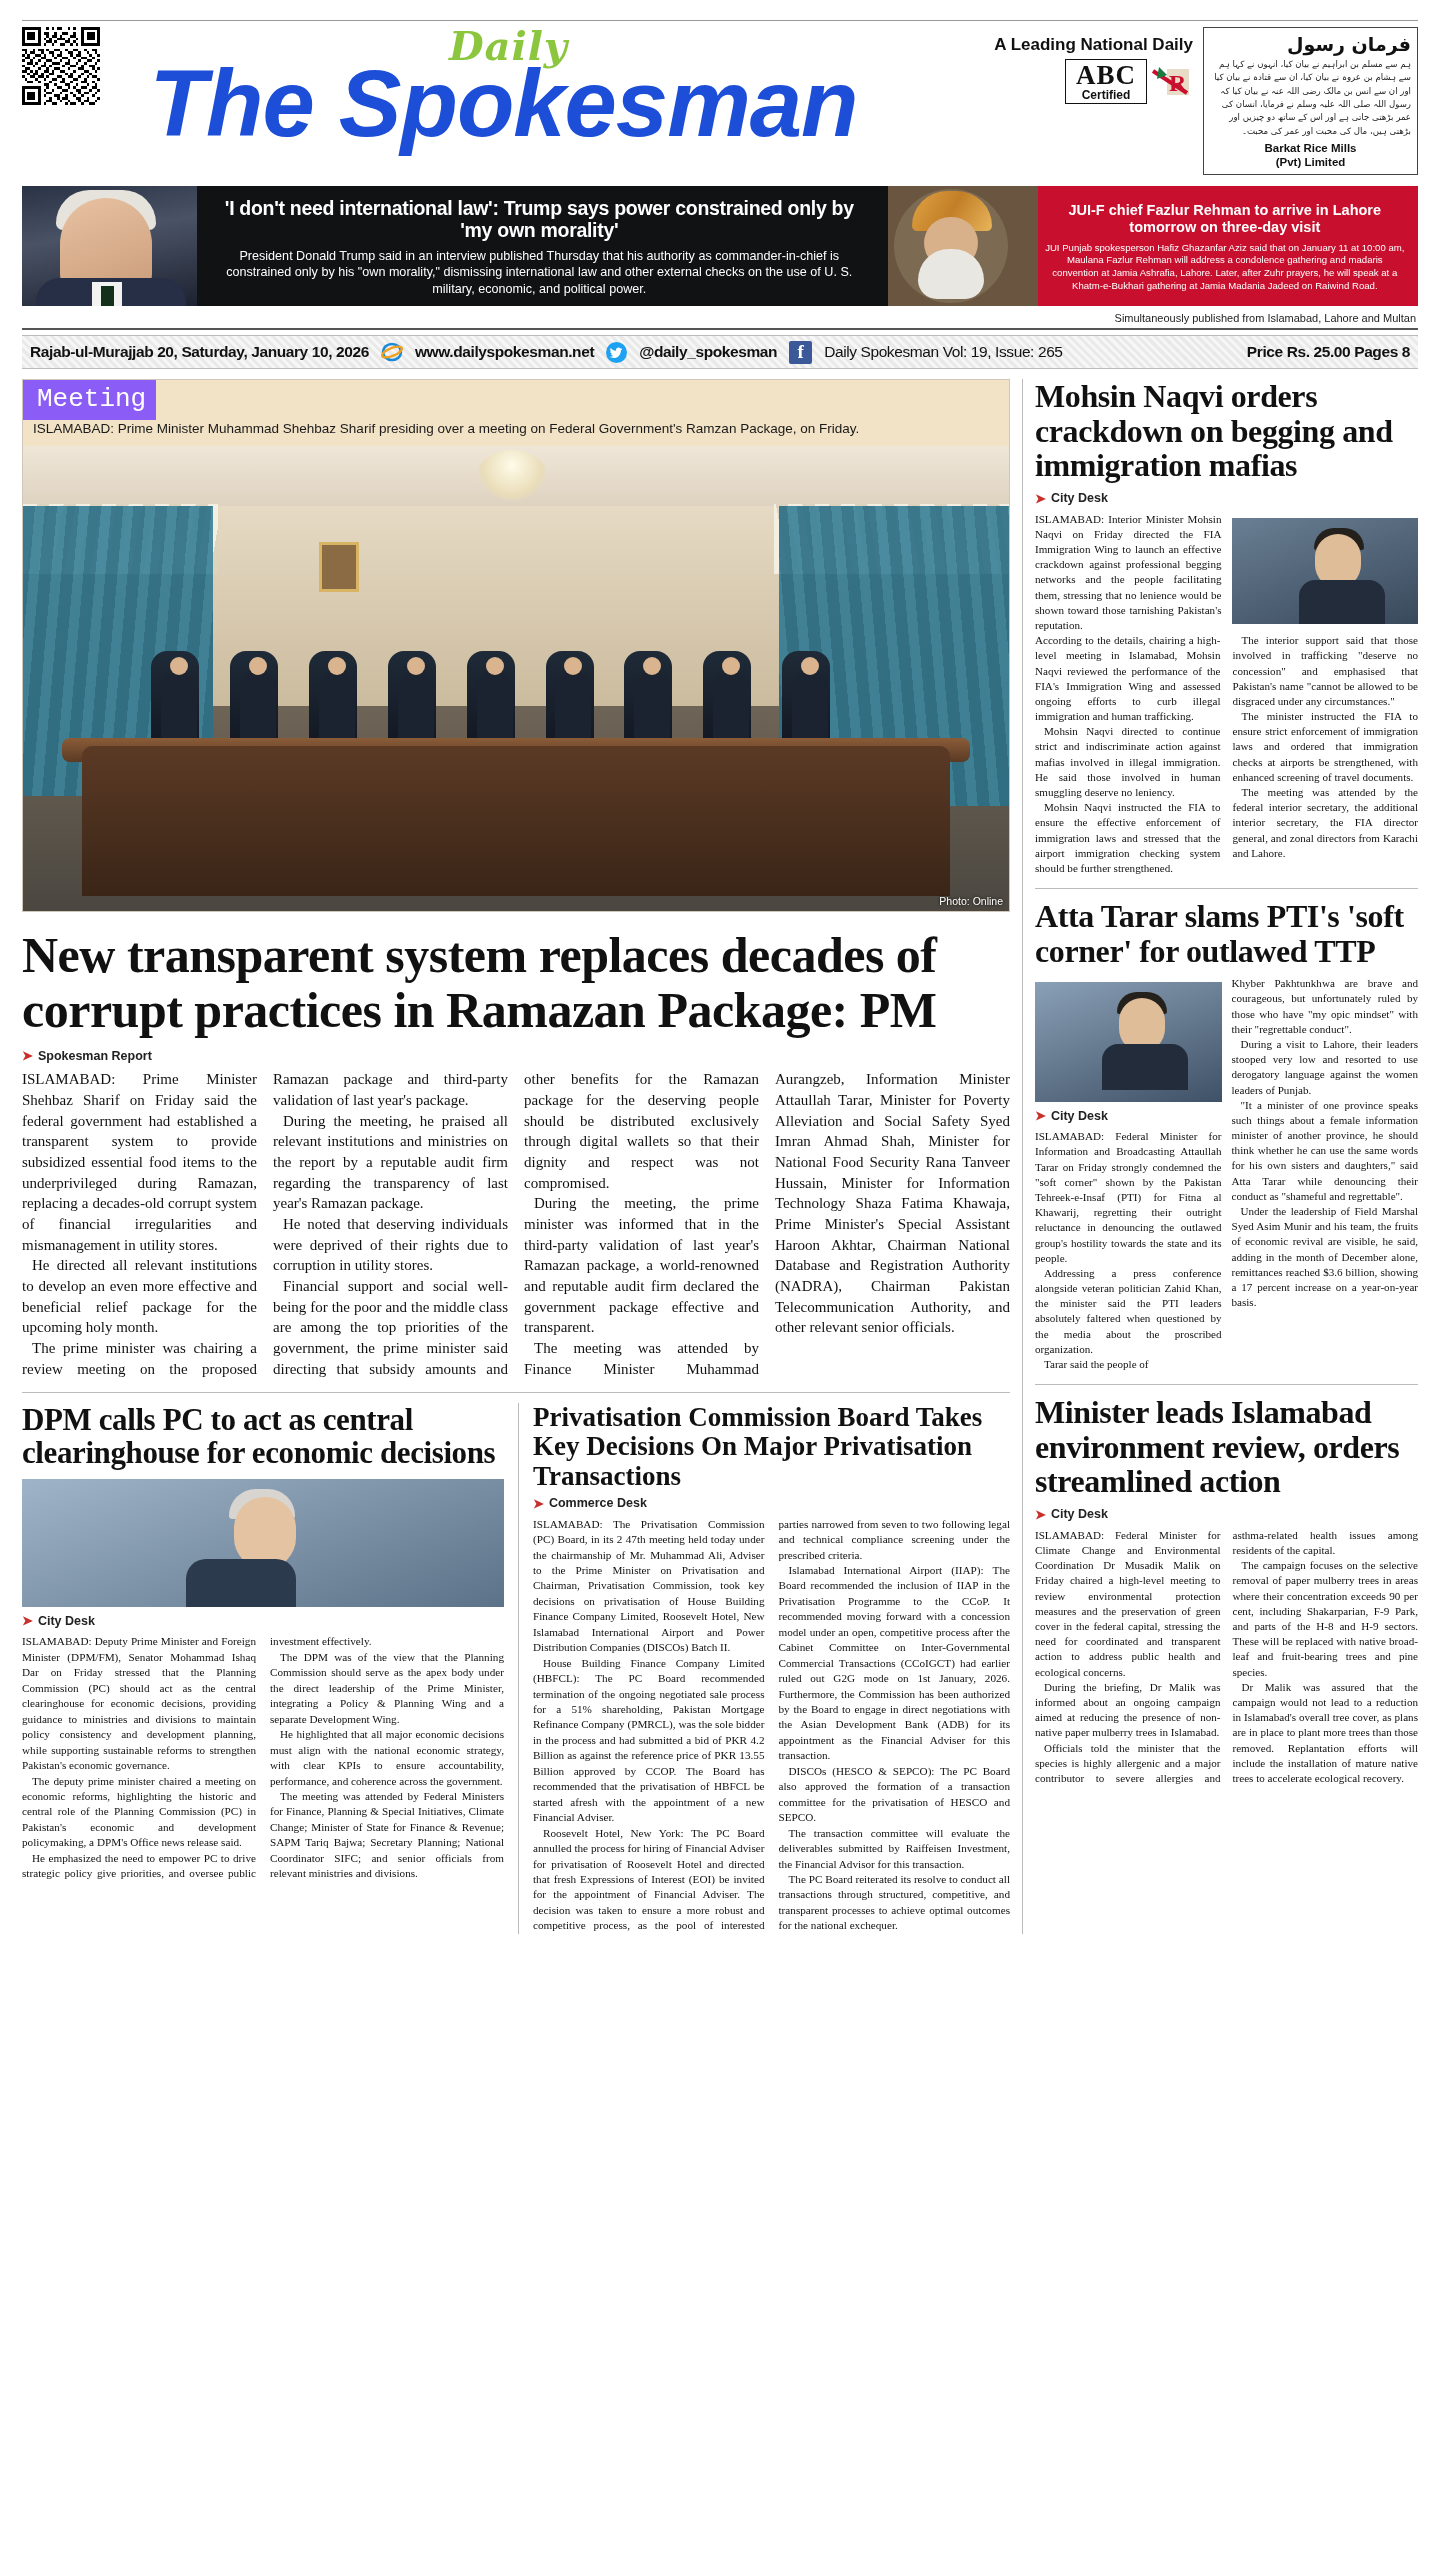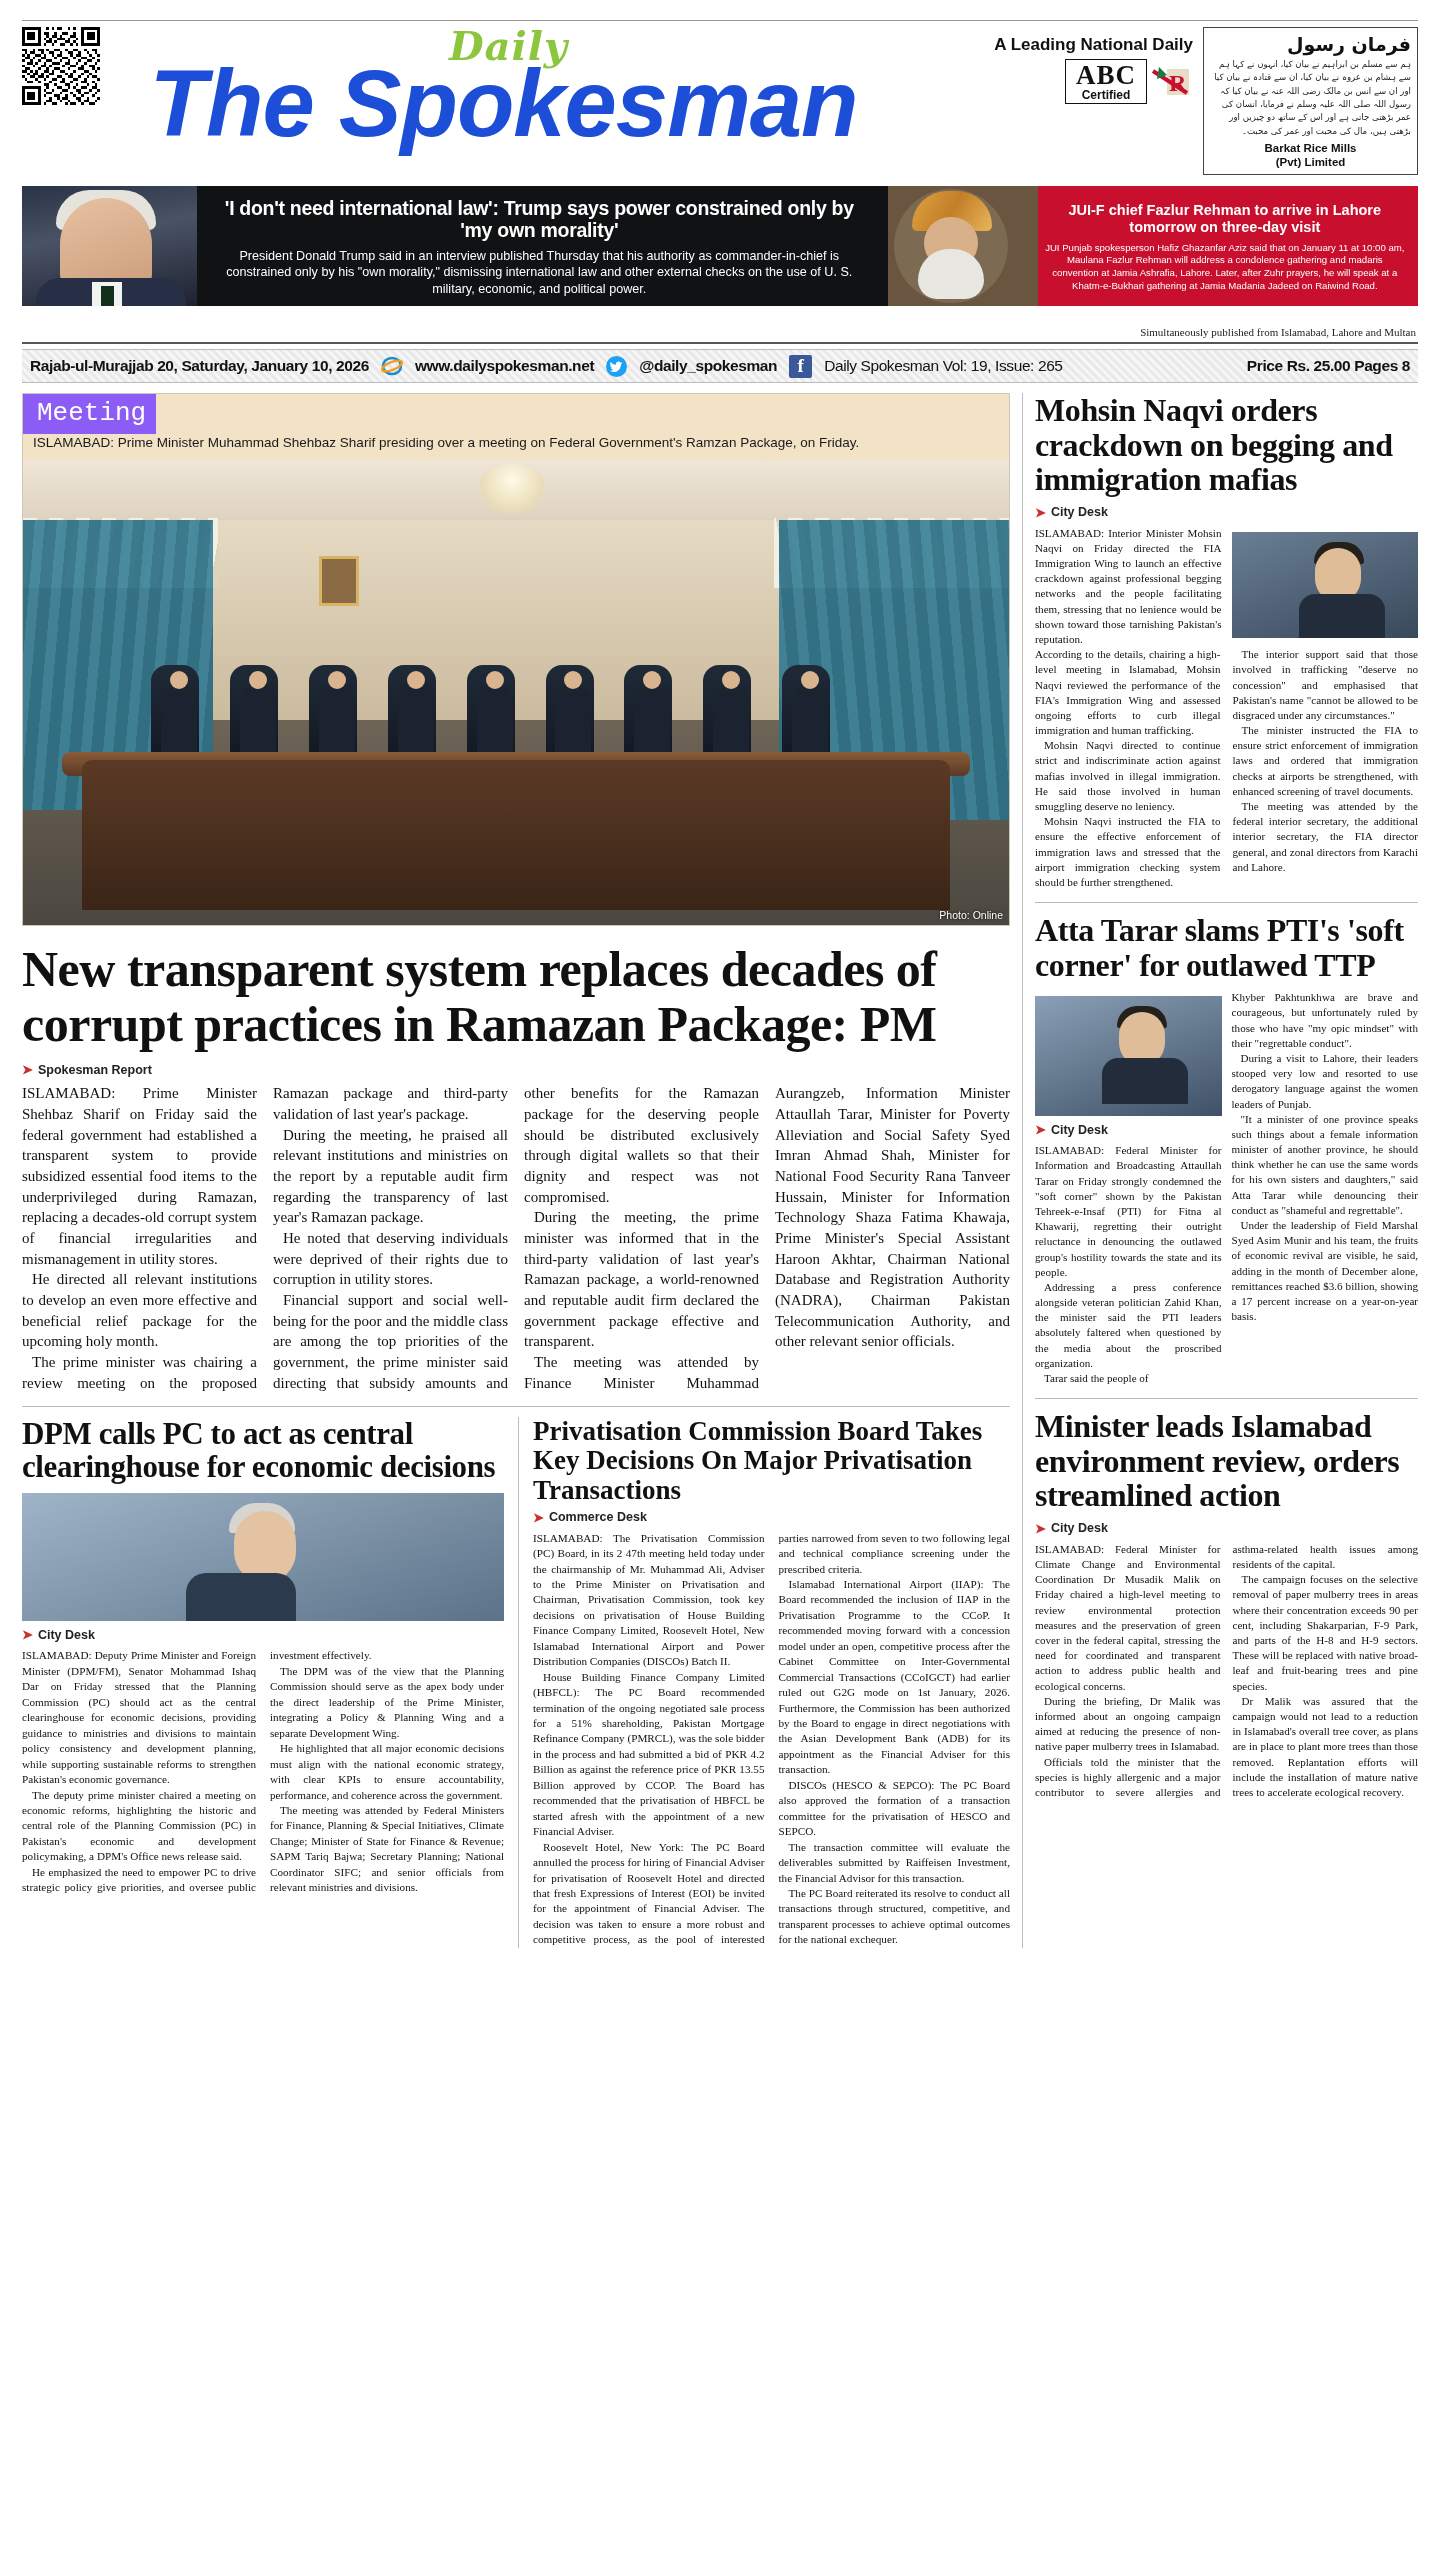--- a/index.html
+++ b/index.html
@@ -67,21 +67,21 @@
   .tb-right { flex: 1 1 38%; background: #C8102E; display: flex; align-items: stretch; overflow: hidden; }
   .tb-right-photo { flex: 0 0 150px; position: relative; background: #6a5540; overflow: hidden; }
   .fazl-circle { position:absolute; left:6px; top:3px; width:114px; height:114px; border-radius:50%; background:#7d6a52; overflow:hidden; }
   .fazl-turban { position:absolute; left:18px; top:2px; width:80px; height:40px; border-radius:40px 40px 6px 6px; background:linear-gradient(120deg,#e0a243,#c27f27,#e8b55c); }
   .fazl-face { position:absolute; left:30px; top:28px; width:54px; height:52px; border-radius:27px; background:#d8b08a; }
   .fazl-beard { position:absolute; left:24px; top:60px; width:66px; height:50px; border-radius:33px 33px 20px 20px; background:#e9e7e2; }
   .tb-right-text { flex: 1; color: #fff; padding: 8px 12px 6px 6px; text-align: center; display:flex; flex-direction:column; justify-content:center; }
   .tb-rhead { font-family: "Liberation Sans", sans-serif; font-weight: 700; font-size: 14.5px; line-height: 1.2; }
   .tb-rbody { font-family: "Liberation Sans", sans-serif; font-size: 9.6px; line-height: 1.32; margin-top: 5px; }
 
-  .simul { text-align: right; font-family: Liberation Serif, serif; font-size: 11px; color: #222; padding: 20px 2px 4px 0; border-bottom: 2px solid #555; }
+  .simul { text-align: right; font-family: Liberation Sans, sans-serif; font-size: 11px; color: #222; padding: 6px 2px 4px 0; border-bottom: 2px solid #555; }
 
   
   .infobar { display: flex; align-items: center; background: repeating-linear-gradient(45deg,#e9e9e9 0 3px,#f6f6f6 3px 6px); border-top: 1px solid #bbb; border-bottom: 1px solid #bbb; height: 34px; padding: 0 8px; margin-top: 5px; gap: 12px; font-family: "Liberation Sans", sans-serif; }
   .info-date { font-weight: 700; font-size: 15.5px; letter-spacing: -0.4px; }
   .icon-ie { width: 22px; height: 22px; }
   .info-web { font-weight: 700; font-size: 15.5px; letter-spacing: -0.4px; }
   .icon-tw { width: 21px; height: 21px; }
   .info-tw { font-weight: 700; font-size: 15.5px; letter-spacing: -0.4px; }
   .icon-fb { width: 23px; height: 23px; background:#3b5998; color:#fff; font-family:"Liberation Serif",serif; font-weight:700; font-size:19px; text-align:center; line-height:22px; border-radius:2px;}
   .info-vol { font-weight: 400; font-size: 15.5px; letter-spacing: -0.4px; }

